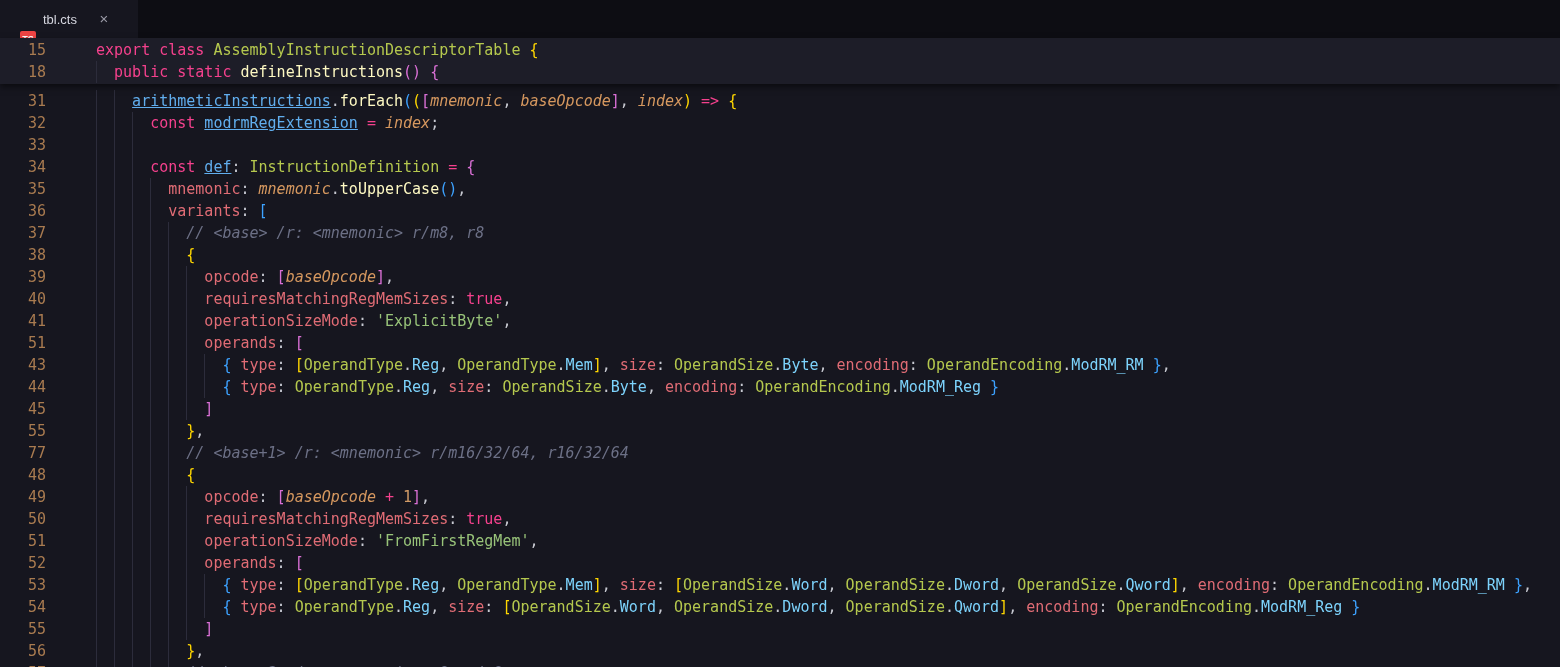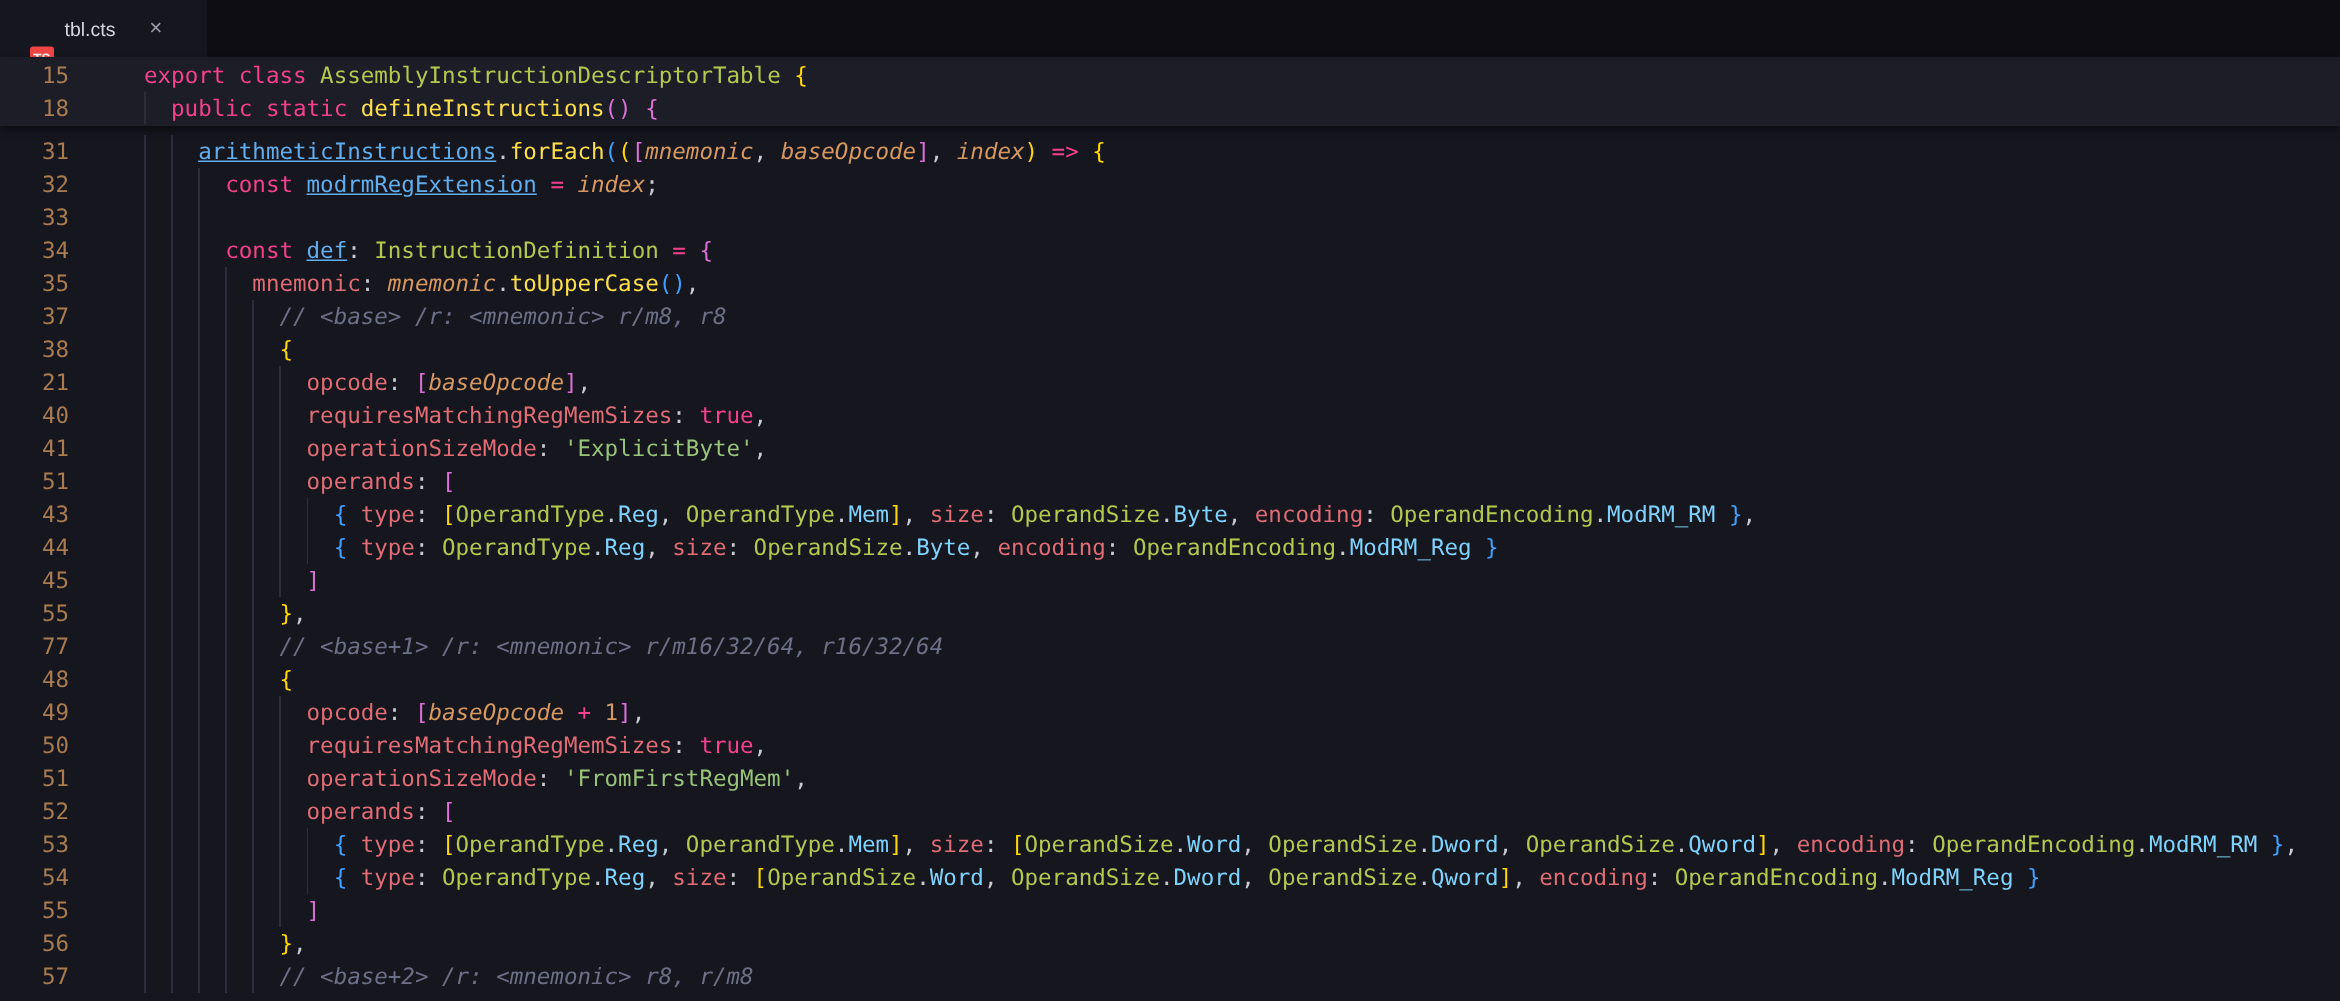--- a/index.html
+++ b/index.html
@@ -50,21 +50,21 @@
     user-select:none;
   }
   .code{margin-left:50px;}
   .guides{
     display:inline-block;height:22px;vertical-align:top;
     background:repeating-linear-gradient(to right,#2c2c3b 0,#2c2c3b 1px,transparent 1px,transparent 2ch);
   }
   
   .kw{color:#f5418d;}
   .type{color:#b5c84e;}
-  .fn{color:#fde047;}
+  .fn{color:#fef9c3;}
   .var{color:#61aeee;text-decoration:underline;}
   .mem{color:#7dd3fc;}
   .param{color:#d6985f;font-style:italic;}
   .prop{color:#e06c75;}
   .str{color:#98c379;}
   .cmt{color:#6c7086;font-style:italic;}
   .punc{color:#c8cad2;}
   .num{color:#d19a66;}
   .bool{color:#f5418d;}
   .b1{color:#ffd700;}
@@ -86,23 +86,24 @@
   <div class="sticky" id="sticky">
       <div class="line"><span class="ln">15</span><span class="code"><span class="tok kw">export</span><span class="tok pln"> </span><span class="tok kw">class</span><span class="tok pln"> </span><span class="tok type">AssemblyInstructionDescriptorTable</span><span class="tok pln"> </span><span class="tok b1">{</span></span></div>
       <div class="line"><span class="ln">18</span><span class="code"><span class="guides" style="width: 2ch;"></span><span class="tok kw">public</span><span class="tok pln"> </span><span class="tok kw">static</span><span class="tok pln"> </span><span class="tok fn">defineInstructions</span><span class="tok b2">(</span><span class="tok b2">)</span><span class="tok pln"> </span><span class="tok b2">{</span></span></div>
     </div>
   <div class="code-area" id="code">
       <div class="line"><span class="ln">31</span><span class="code"><span class="guides" style="width: 4ch;"></span><span class="tok var">arithmeticInstructions</span><span class="tok punc">.</span><span class="tok fn">forEach</span><span class="tok b3">(</span><span class="tok b1">(</span><span class="tok b2">[</span><span class="tok param">mnemonic</span><span class="tok punc">,</span><span class="tok pln"> </span><span class="tok param">baseOpcode</span><span class="tok b2">]</span><span class="tok punc">,</span><span class="tok pln"> </span><span class="tok param">index</span><span class="tok b1">)</span><span class="tok pln"> </span><span class="tok kw">=&gt;</span><span class="tok pln"> </span><span class="tok b1">{</span></span></div>
       <div class="line"><span class="ln">32</span><span class="code"><span class="guides" style="width: 6ch;"></span><span class="tok kw">const</span><span class="tok pln"> </span><span class="tok var">modrmRegExtension</span><span class="tok pln"> </span><span class="tok kw">=</span><span class="tok pln"> </span><span class="tok param">index</span><span class="tok punc">;</span></span></div>
       <div class="line"><span class="ln">33</span><span class="code"><span class="guides" style="width: 6ch;"></span></span></div>
       <div class="line"><span class="ln">34</span><span class="code"><span class="guides" style="width: 6ch;"></span><span class="tok kw">const</span><span class="tok pln"> </span><span class="tok var">def</span><span class="tok punc">:</span><span class="tok pln"> </span><span class="tok type">InstructionDefinition</span><span class="tok pln"> </span><span class="tok kw">=</span><span class="tok pln"> </span><span class="tok b2">{</span></span></div>
       <div class="line"><span class="ln">35</span><span class="code"><span class="guides" style="width: 8ch;"></span><span class="tok prop">mnemonic</span><span class="tok punc">:</span><span class="tok pln"> </span><span class="tok param">mnemonic</span><span class="tok punc">.</span><span class="tok fn">toUpperCase</span><span class="tok b3">(</span><span class="tok b3">)</span><span class="tok punc">,</span></span></div>
+      <div class="line"><span class="ln">36</span><span class="code"><span class="guides" style="width: 8ch;"></span><span class="tok prop">variants</span><span class="tok punc">:</span><span class="tok pln"> </span><span class="tok b3">[</span></span></div>
       <div class="line"><span class="ln">37</span><span class="code"><span class="guides" style="width: 10ch;"></span><span class="tok cmt">// &lt;base&gt; /r: &lt;mnemonic&gt; r/m8, r8</span></span></div>
       <div class="line"><span class="ln">38</span><span class="code"><span class="guides" style="width: 10ch;"></span><span class="tok b1">{</span></span></div>
-      <div class="line"><span class="ln">21</span><span class="code"><span class="guides" style="width: 12ch;"></span><span class="tok prop">opcode</span><span class="tok punc">:</span><span class="tok pln"> </span><span class="tok b2">[</span><span class="tok param">baseOpcode</span><span class="tok b2">]</span><span class="tok punc">,</span></span></div>
+      <div class="line"><span class="ln">39</span><span class="code"><span class="guides" style="width: 12ch;"></span><span class="tok prop">opcode</span><span class="tok punc">:</span><span class="tok pln"> </span><span class="tok b2">[</span><span class="tok param">baseOpcode</span><span class="tok b2">]</span><span class="tok punc">,</span></span></div>
       <div class="line"><span class="ln">40</span><span class="code"><span class="guides" style="width: 12ch;"></span><span class="tok prop">requiresMatchingRegMemSizes</span><span class="tok punc">:</span><span class="tok pln"> </span><span class="tok bool">true</span><span class="tok punc">,</span></span></div>
       <div class="line"><span class="ln">41</span><span class="code"><span class="guides" style="width: 12ch;"></span><span class="tok prop">operationSizeMode</span><span class="tok punc">:</span><span class="tok pln"> </span><span class="tok str">'ExplicitByte'</span><span class="tok punc">,</span></span></div>
       <div class="line"><span class="ln">51</span><span class="code"><span class="guides" style="width: 12ch;"></span><span class="tok prop">operands</span><span class="tok punc">:</span><span class="tok pln"> </span><span class="tok b2">[</span></span></div>
       <div class="line"><span class="ln">43</span><span class="code"><span class="guides" style="width: 14ch;"></span><span class="tok b3">{</span><span class="tok pln"> </span><span class="tok prop">type</span><span class="tok punc">:</span><span class="tok pln"> </span><span class="tok b1">[</span><span class="tok type">OperandType</span><span class="tok punc">.</span><span class="tok mem">Reg</span><span class="tok punc">,</span><span class="tok pln"> </span><span class="tok type">OperandType</span><span class="tok punc">.</span><span class="tok mem">Mem</span><span class="tok b1">]</span><span class="tok punc">,</span><span class="tok pln"> </span><span class="tok prop">size</span><span class="tok punc">:</span><span class="tok pln"> </span><span class="tok type">OperandSize</span><span class="tok punc">.</span><span class="tok mem">Byte</span><span class="tok punc">,</span><span class="tok pln"> </span><span class="tok prop">encoding</span><span class="tok punc">:</span><span class="tok pln"> </span><span class="tok type">OperandEncoding</span><span class="tok punc">.</span><span class="tok mem">ModRM_RM</span><span class="tok pln"> </span><span class="tok b3">}</span><span class="tok punc">,</span></span></div>
       <div class="line"><span class="ln">44</span><span class="code"><span class="guides" style="width: 14ch;"></span><span class="tok b3">{</span><span class="tok pln"> </span><span class="tok prop">type</span><span class="tok punc">:</span><span class="tok pln"> </span><span class="tok type">OperandType</span><span class="tok punc">.</span><span class="tok mem">Reg</span><span class="tok punc">,</span><span class="tok pln"> </span><span class="tok prop">size</span><span class="tok punc">:</span><span class="tok pln"> </span><span class="tok type">OperandSize</span><span class="tok punc">.</span><span class="tok mem">Byte</span><span class="tok punc">,</span><span class="tok pln"> </span><span class="tok prop">encoding</span><span class="tok punc">:</span><span class="tok pln"> </span><span class="tok type">OperandEncoding</span><span class="tok punc">.</span><span class="tok mem">ModRM_Reg</span><span class="tok pln"> </span><span class="tok b3">}</span></span></div>
       <div class="line"><span class="ln">45</span><span class="code"><span class="guides" style="width: 12ch;"></span><span class="tok b2">]</span></span></div>
       <div class="line"><span class="ln">55</span><span class="code"><span class="guides" style="width: 10ch;"></span><span class="tok b1">}</span><span class="tok punc">,</span></span></div>
       <div class="line"><span class="ln">77</span><span class="code"><span class="guides" style="width: 10ch;"></span><span class="tok cmt">// &lt;base+1&gt; /r: &lt;mnemonic&gt; r/m16/32/64, r16/32/64</span></span></div>
       <div class="line"><span class="ln">48</span><span class="code"><span class="guides" style="width: 10ch;"></span><span class="tok b1">{</span></span></div>
       <div class="line"><span class="ln">49</span><span class="code"><span class="guides" style="width: 12ch;"></span><span class="tok prop">opcode</span><span class="tok punc">:</span><span class="tok pln"> </span><span class="tok b2">[</span><span class="tok param">baseOpcode</span><span class="tok pln"> </span><span class="tok kw">+</span><span class="tok pln"> </span><span class="tok num">1</span><span class="tok b2">]</span><span class="tok punc">,</span></span></div>

